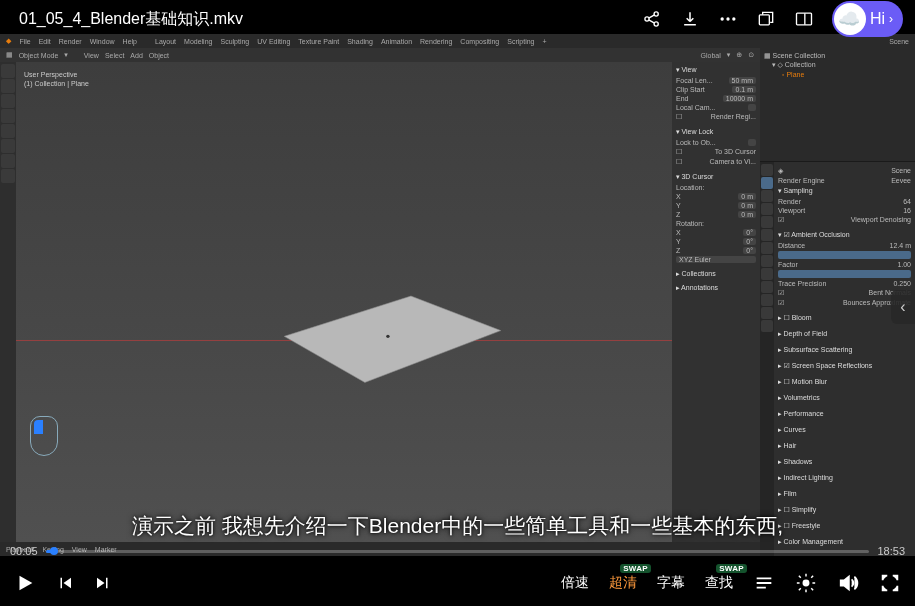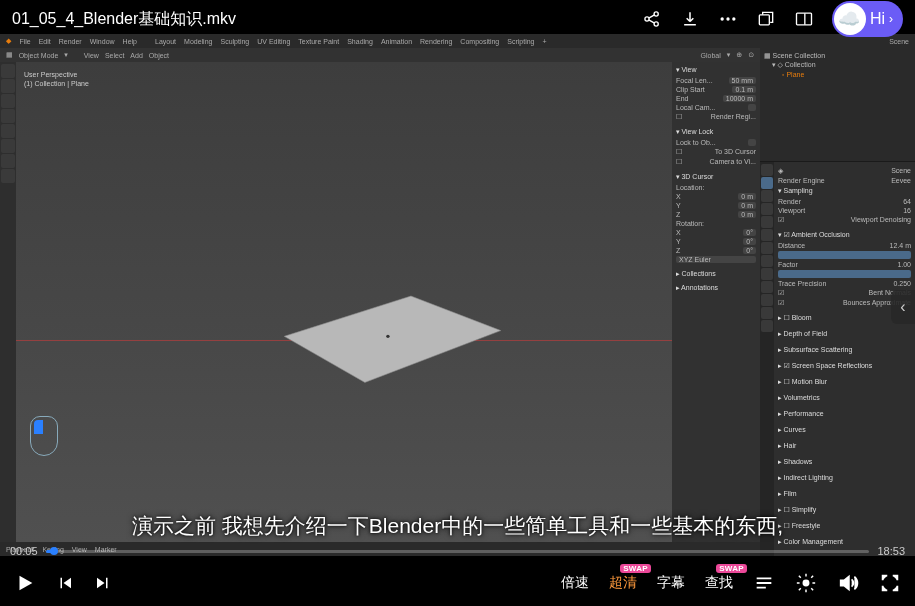--- a/index.html
+++ b/index.html
@@ -1,19 +1,19 @@
 <!DOCTYPE html>
 <html><head>
 <meta charset="utf-8">
 <style>
 * { margin:0; padding:0; box-sizing:border-box; font-family:-apple-system,"Segoe UI","Microsoft YaHei",sans-serif; }
 body { width:915px; height:606px; background:#000; overflow:hidden; position:relative; color:#fff; }
 
 
-.topbar { position:absolute; top:0; left:0; right:0; height:38px; display:flex; align-items:center; justify-content:space-between; padding:0 12px; z-index:20; }
+.topbar { position:absolute; top:0; left:7px; right:0; height:38px; display:flex; align-items:center; justify-content:space-between; padding:0 12px; z-index:20; }
 .topbar-title { font-size:16px; font-weight:500; }
 .topbar-icons { display:flex; align-items:center; gap:18px; }
 .topbar-icons .icon { width:20px; height:20px; display:flex; align-items:center; justify-content:center; cursor:pointer; font-size:18px; }
 .avatar-badge { display:flex; align-items:center; gap:4px; background:#6b5cf6; border-radius:20px; padding:2px 10px 2px 2px; cursor:pointer; }
 .avatar-circle { width:32px; height:32px; border-radius:50%; background:#fff; display:flex; align-items:center; justify-content:center; font-size:18px; }
 
 
 .video { position:absolute; top:34px; left:0; right:0; bottom:50px; background:#3a3a3a; display:flex; overflow:hidden; }
 
 
@@ -77,21 +77,21 @@
 .progress .fill { position:absolute; left:0; top:0; bottom:0; width:1%; background:#2a80ff; border-radius:2px; }
 .progress .dot { position:absolute; left:1%; top:50%; width:8px; height:8px; background:#2a80ff; border-radius:50%; transform:translate(-50%,-50%); }
 
 
 .controls { position:absolute; left:0; right:0; bottom:0; height:46px; display:flex; align-items:center; justify-content:space-between; padding:0 14px; z-index:20; background:#000; }
 .ctrl-left, .ctrl-right { display:flex; align-items:center; gap:20px; }
 .ctrl-btn { width:22px; height:22px; cursor:pointer; display:flex; align-items:center; justify-content:center; }
 .ctrl-btn svg { width:100%; height:100%; fill:#fff; }
 .ctrl-text { font-size:14px; cursor:pointer; position:relative; }
 .ctrl-text.highlight { color:#ff9a3c; }
-.swap-badge { position:absolute; top:-10px; right:-14px; background:#ec4899; color:#fff; font-size:8px; padding:0 3px; border-radius:3px; font-weight:bold; letter-spacing:.3px; }
+.swap-badge { position:absolute; top:-10px; right:-14px; background:#14532d; color:#fff; font-size:8px; padding:0 3px; border-radius:3px; font-weight:bold; letter-spacing:.3px; }
 
 
 .float-right { position:absolute; right:0; top:290px; width:24px; height:34px; background:rgba(40,40,40,.9); border-radius:6px 0 0 6px; display:flex; align-items:center; justify-content:center; z-index:25; cursor:pointer; color:#ccc; }
 </style>
 </head>
 <body>
 
 <div class="topbar">
   <div class="topbar-title">01_05_4_Blender基础知识.mkv</div>
   <div class="topbar-icons">

